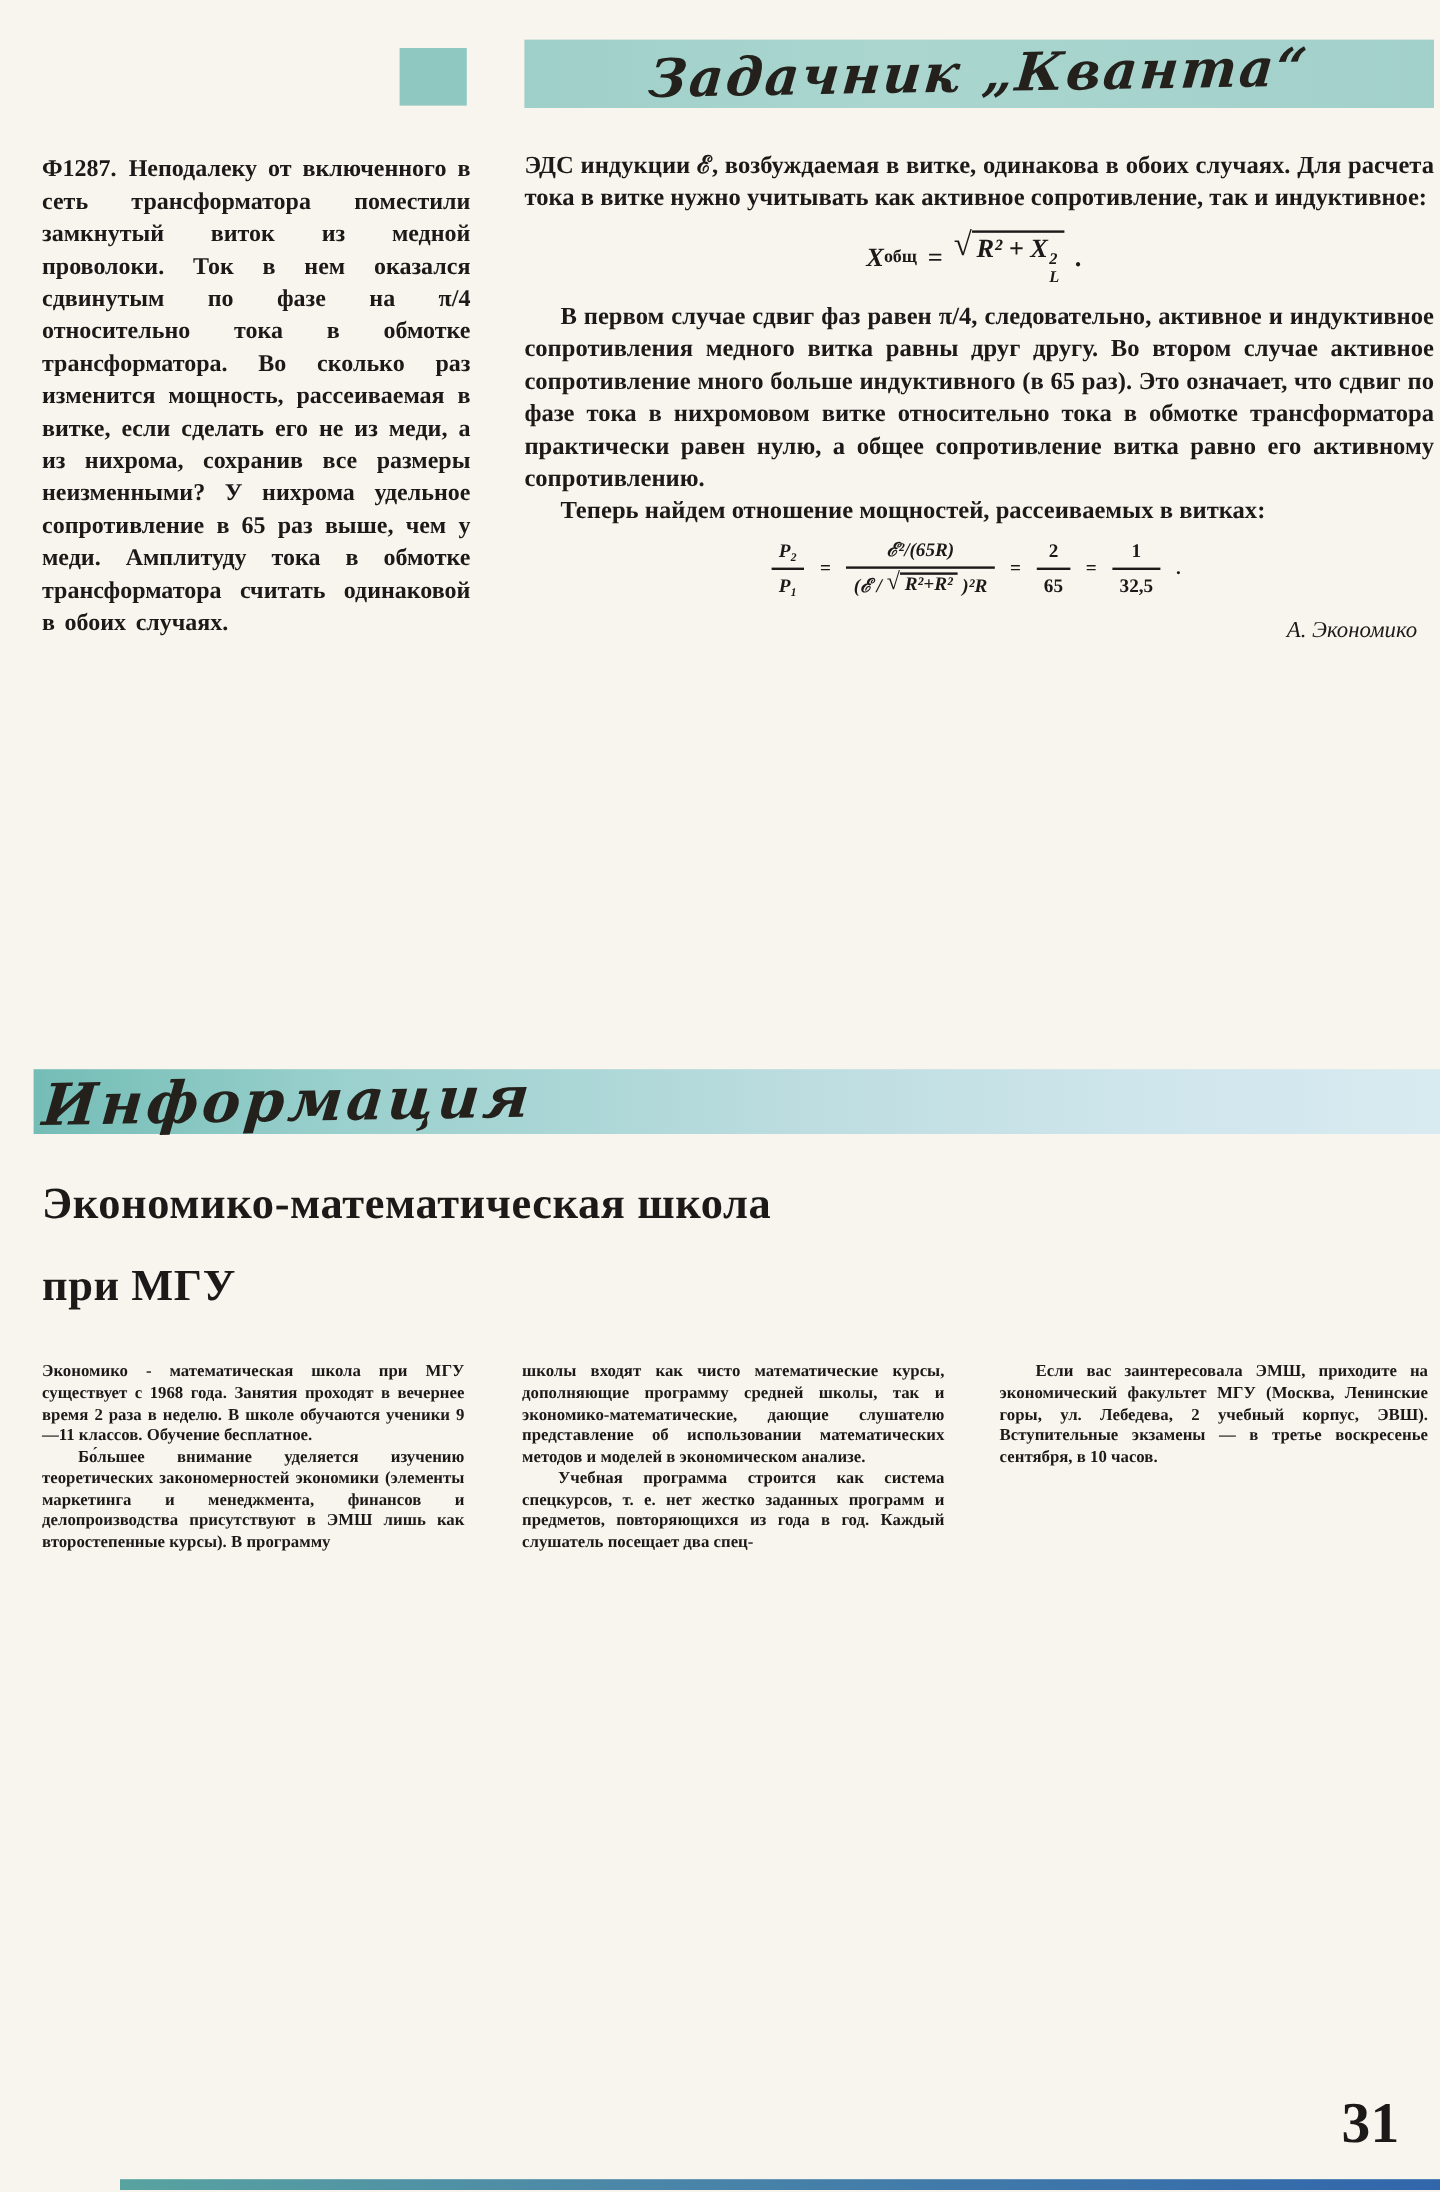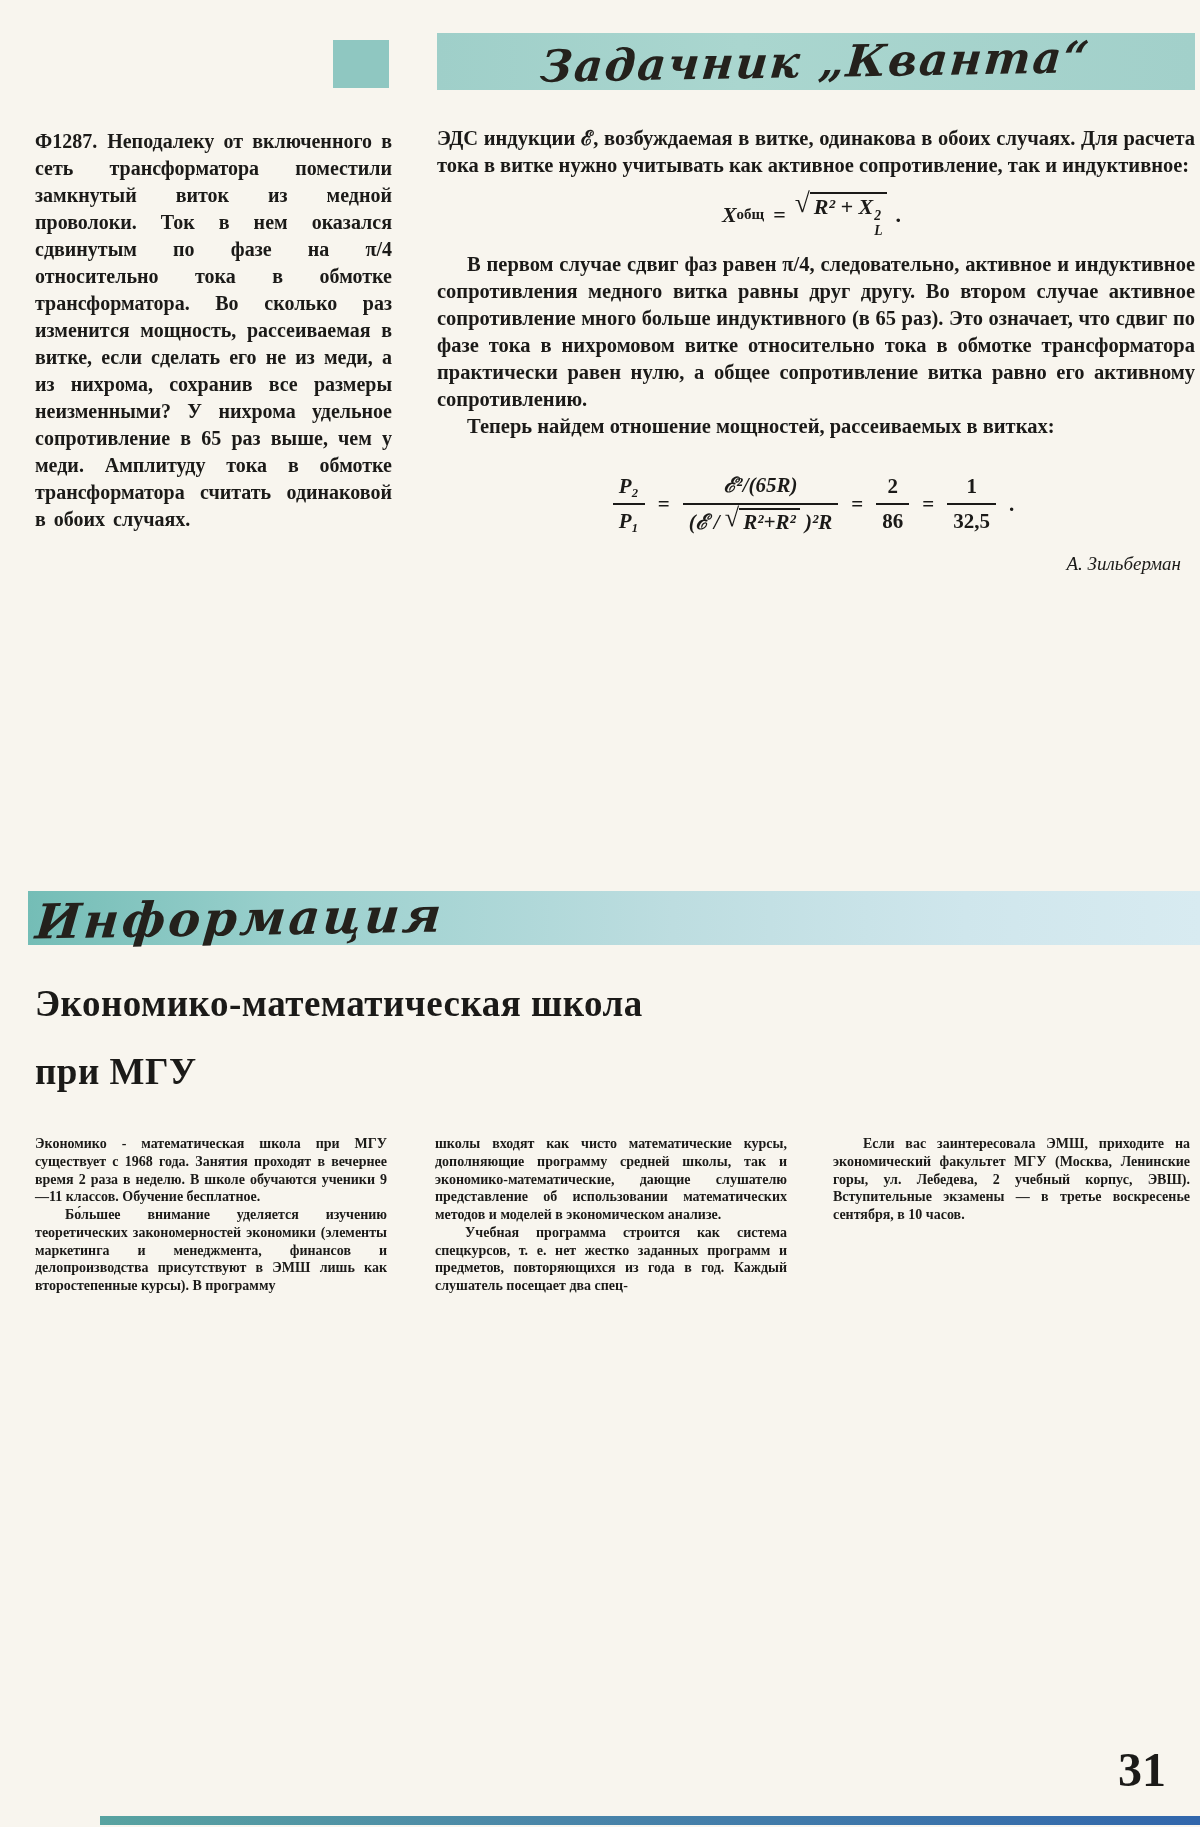--- a/index.html
+++ b/index.html
@@ -42,21 +42,21 @@
     font-size:20.5px;font-weight:bold;line-height:1.32;text-align:justify;
   }
   .solution-col p{margin:0;}
   .indent{text-indent:30px;}
   
   .formula{
     display:flex;justify-content:center;align-items:center;
     margin:13px 0;font-weight:bold;
   }
   .f1{font-size:22px;}
-  .f2{font-size:21px;margin-top:32px;}
+  .f2{font-size:16px;margin-top:8px;}
   .v{font-style:italic;}
   .us{font-style:normal;font-size:0.68em;}
   .op{margin:0 9px;font-style:normal;}
   .sqrt{display:inline-flex;align-items:flex-start;}
   .rad-sym{font-style:normal;font-size:1.25em;line-height:1;transform:translateY(-0.1em);}
   .radicand{border-top:2px solid currentColor;padding:0 4px;line-height:1.15;}
   .supsub{display:inline-flex;flex-direction:column;align-items:flex-start;
           font-size:0.62em;line-height:1.05;vertical-align:-0.45em;margin-left:1px;}
   .frac{display:inline-flex;flex-direction:column;align-items:center;vertical-align:middle;margin:0 4px;}
   .frac .num{padding:0 6px 3px;}
@@ -146,31 +146,31 @@
           <span class="sqrt">
               <span class="rad-sym">√</span>
               <span class="radicand">R²+R²</span>
             </span>
           <span>)²R</span>
         </span>
       </span>
       <span class="op">=</span>
       <span class="frac">
         <span class="num">2</span>
-        <span class="den">86</span>
+        <span class="den">65</span>
       </span>
       <span class="op">=</span>
       <span class="frac">
         <span class="num">1</span>
         <span class="den">32,5</span>
       </span>
       <span class="op">.</span>
     </div>
 
-    <div class="author">А. Зильберман</div>
+    <div class="author">А. Экономико</div>
   </div>
 
   <div class="info-strip">
     <span class="script">Информация</span>
   </div>
 
   <div class="headline headline-2">при МГУ</div>
   <div class="headline headline-1">Экономико-математическая школа</div>
 
   <div class="info-col col-1">

